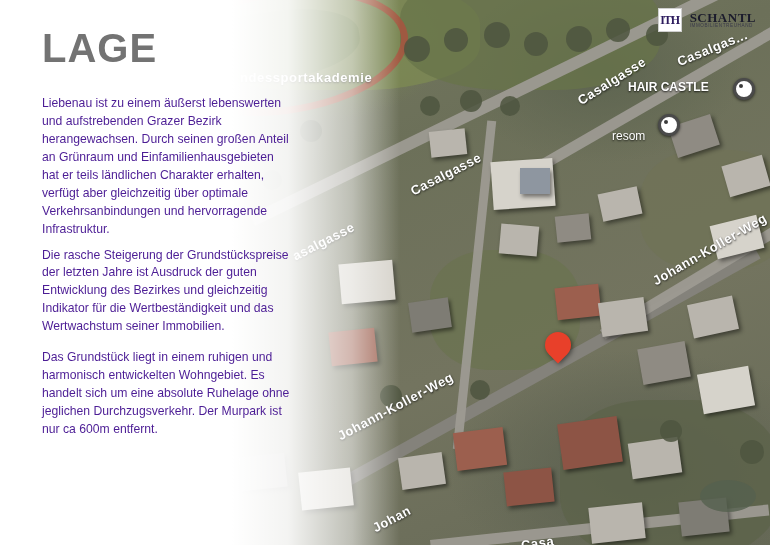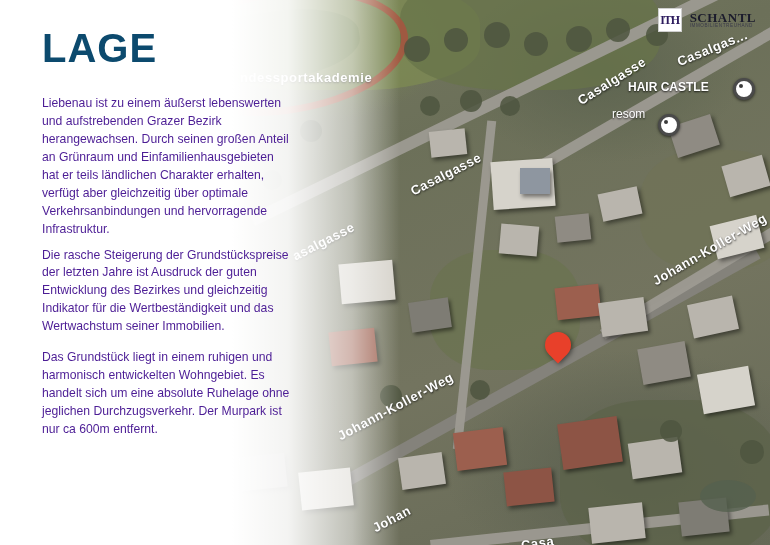--- a/index.html
+++ b/index.html
@@ -144,21 +144,21 @@
       rgba(255,255,255,.55) 88%,
       rgba(255,255,255,0) 100%);
   }
 
   .title {
     position: absolute;
     left: 42px;
     top: 28px;
     font-size: 40px;
     font-weight: bold;
-    color: #0c4a6e;
+    color: #737373;
     letter-spacing: 1px;
     line-height: 1;
   }
 
   .body-text {
     position: absolute;
     left: 42px;
     top: 95px;
     width: 250px;
     font-size: 12.2px;
@@ -289,21 +289,21 @@
     <div class="road-label" style="left:408px;top:185px;transform:rotate(-27deg);transform-origin:0 0;">Casalgasse</div>
     <div class="road-label" style="left:290px;top:250px;transform:rotate(-27deg);transform-origin:0 0;">asalgasse</div>
     <div class="road-label" style="left:650px;top:275px;transform:rotate(-30deg);transform-origin:0 0;">Johann-Koller-Weg</div>
     <div class="road-label" style="left:335px;top:430px;transform:rotate(-28deg);transform-origin:0 0;">Johann-Koller-Weg</div>
     <div class="road-label" style="left:370px;top:522px;transform:rotate(-28deg);transform-origin:0 0;">Johan</div>
     <div class="road-label" style="left:520px;top:538px;transform:rotate(-8deg);transform-origin:0 0;">Casa</div>
     <div class="road-label" style="left:240px;top:70px;">ndessportakademie</div>
 
     <div class="poi-label" style="left:628px;top:80px;font-weight:bold;">HAIR CASTLE</div>
     <div class="poi-dot" style="left:733px;top:78px;"></div>
-    <div class="poi-label" style="left:612px;top:107px;">resom</div>
+    <div class="poi-label" style="left:612px;top:129px;">resom</div>
     <div class="poi-dot" style="left:658px;top:114px;"></div>
 
     <div class="marker" style="left:545px;top:332px;">
       <div class="pin"></div>
     </div>
   </div>
 
   <div class="text-panel"></div>
 
   <div class="title">LAGE</div>

